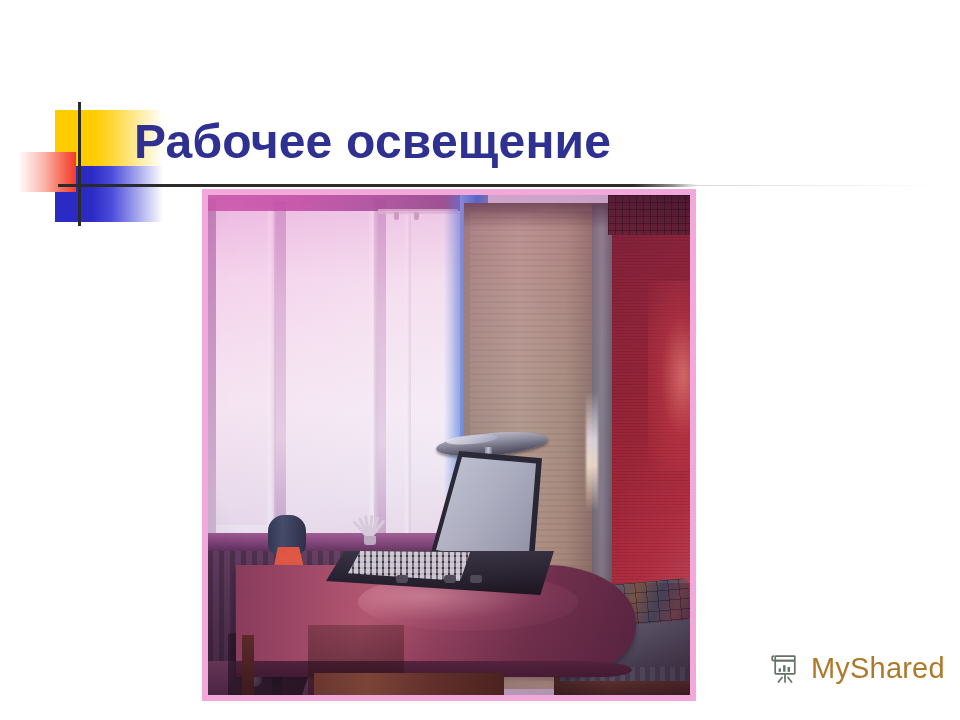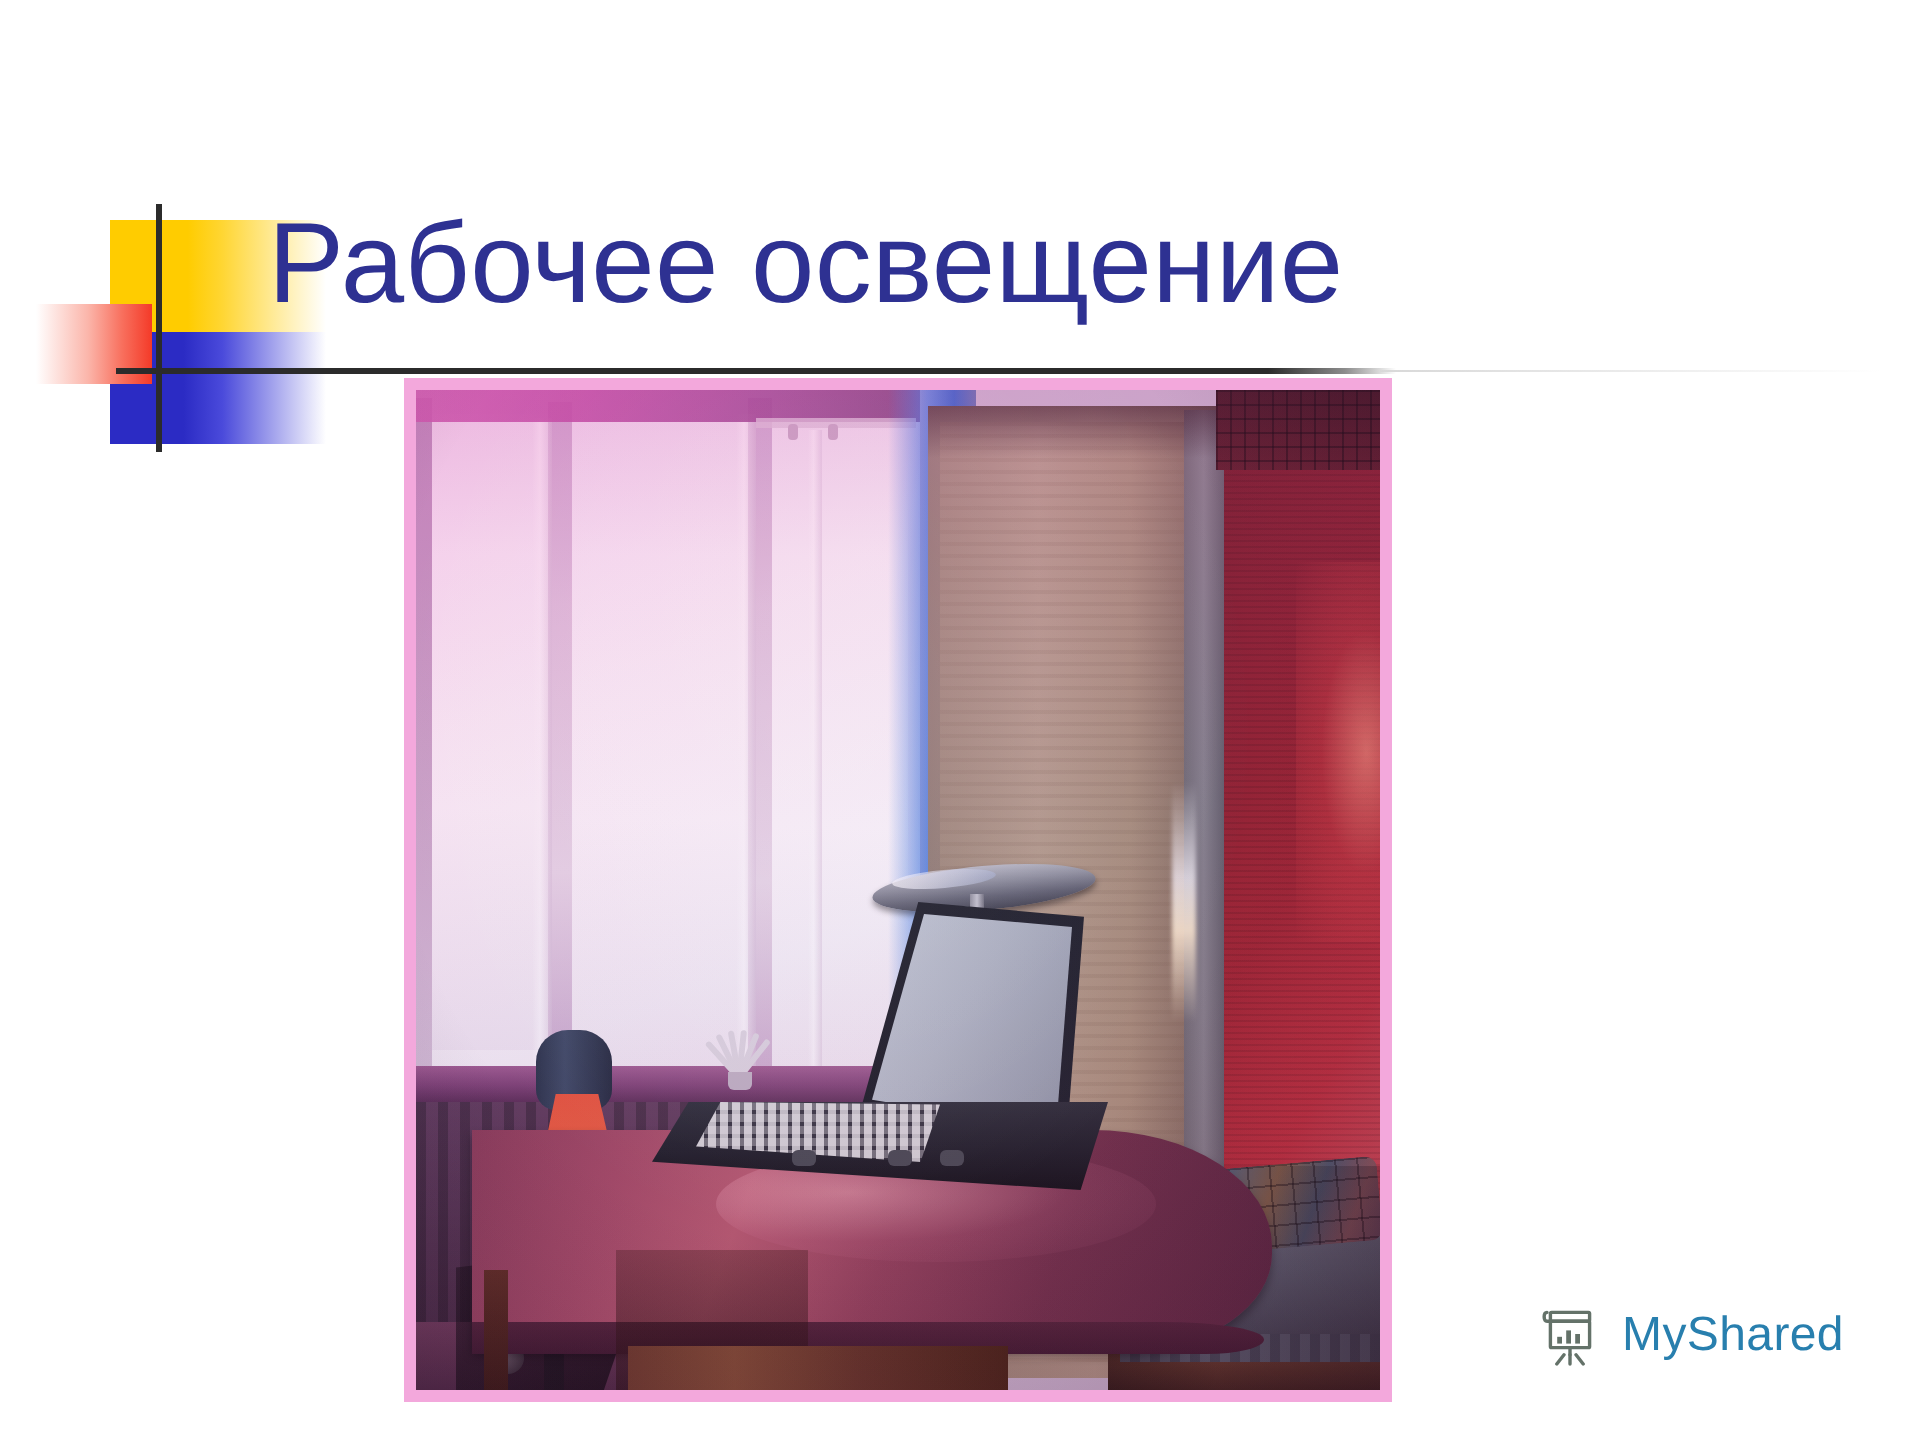--- a/index.html
+++ b/index.html
@@ -71,26 +71,26 @@
     left: 690px; top: 105px;
     width: 250px;
     height: 1px;
     background: linear-gradient(to right, #D8D8D8 0%, #EFEFEF 60%, #FFFFFF 100%);
   }
 
   
   .title {
     position: absolute;
     left: 134px;
-    top: 101px;
+    top: 111px;
     width: 700px;
     height: 62px;
     line-height: 62px;
-    font-size: 57px;
-    font-weight: normal;
+    font-size: 48px;
+    font-weight: bold;
     color: #2E3192;
     letter-spacing: 0.2px;
     white-space: nowrap;
   }
 
   
   .photo-frame {
     position: absolute;
     left: 202px;
     top: 189px;
@@ -522,22 +522,22 @@
     position: absolute;
     left: 768px;
     top: 651px;
     display: flex;
     align-items: center;
     gap: 9px;
     opacity: .85;
   }
   .wm-icon { width: 34px; height: 34px; display: block; }
   .wm-text {
-    font-size: 24px;
-    color: #0369a1;
+    font-size: 29px;
+    color: #a16207;
     letter-spacing: .2px;
     line-height: 1;
     white-space: nowrap;
   }
 </style>
 </head>
 <body>
 
 <div id="slide">
 

